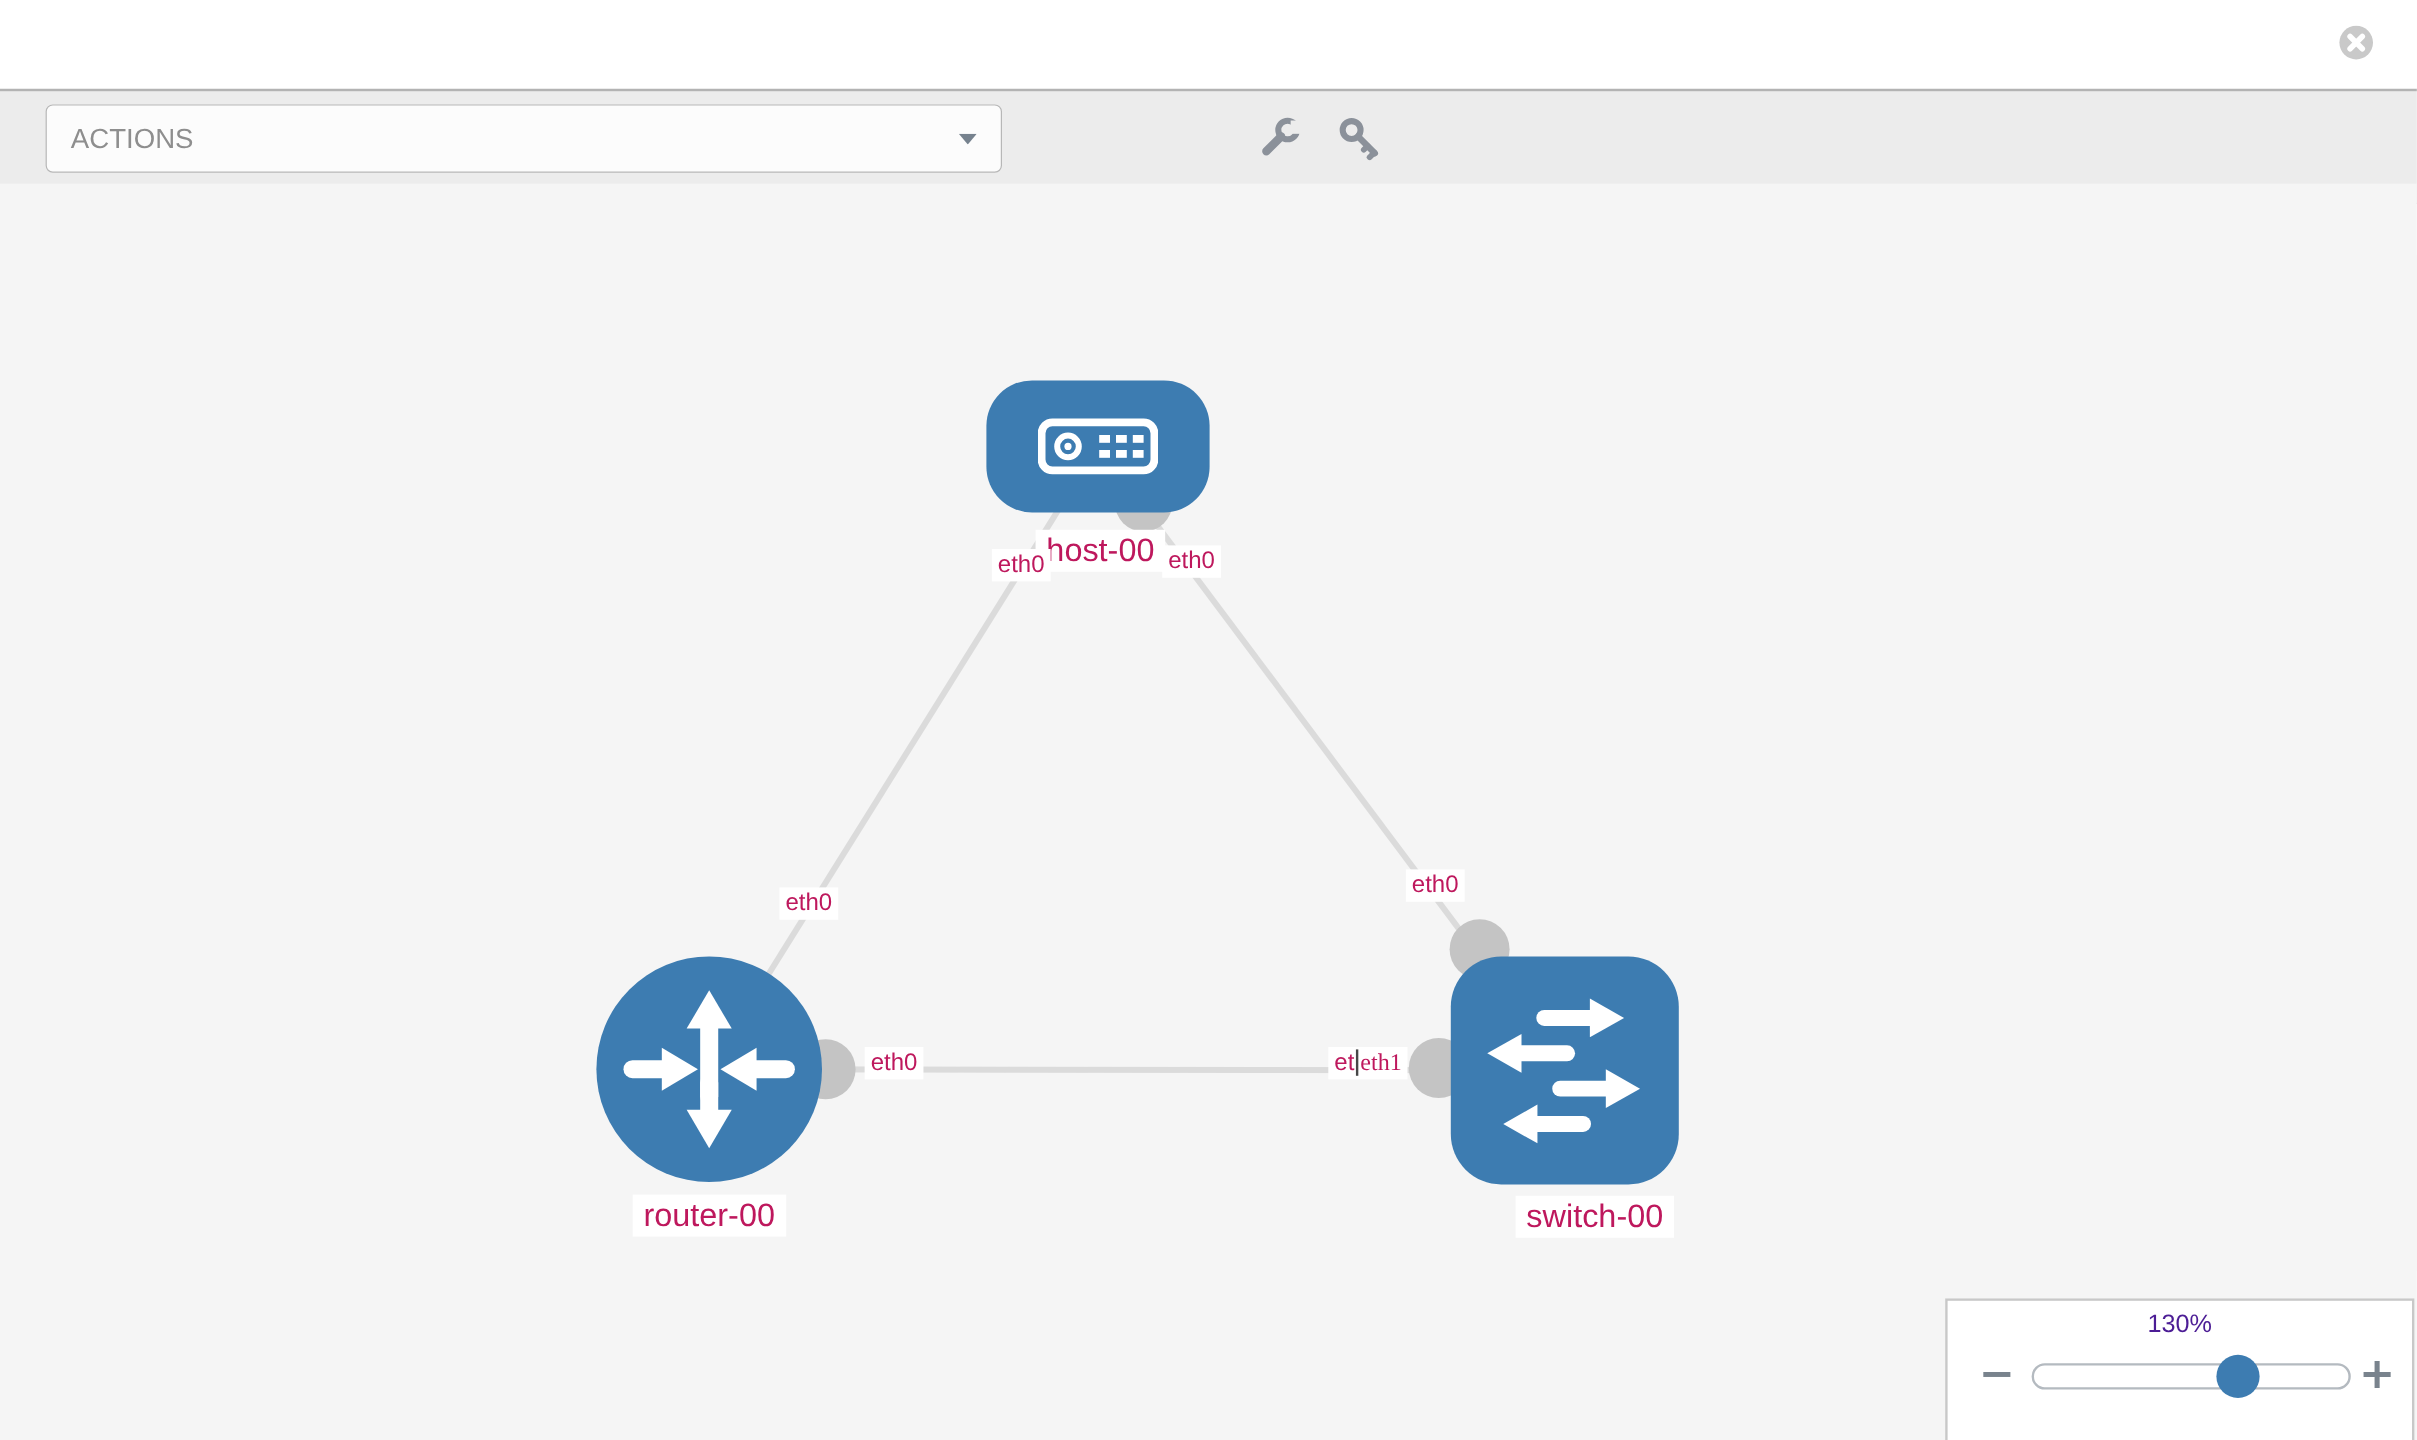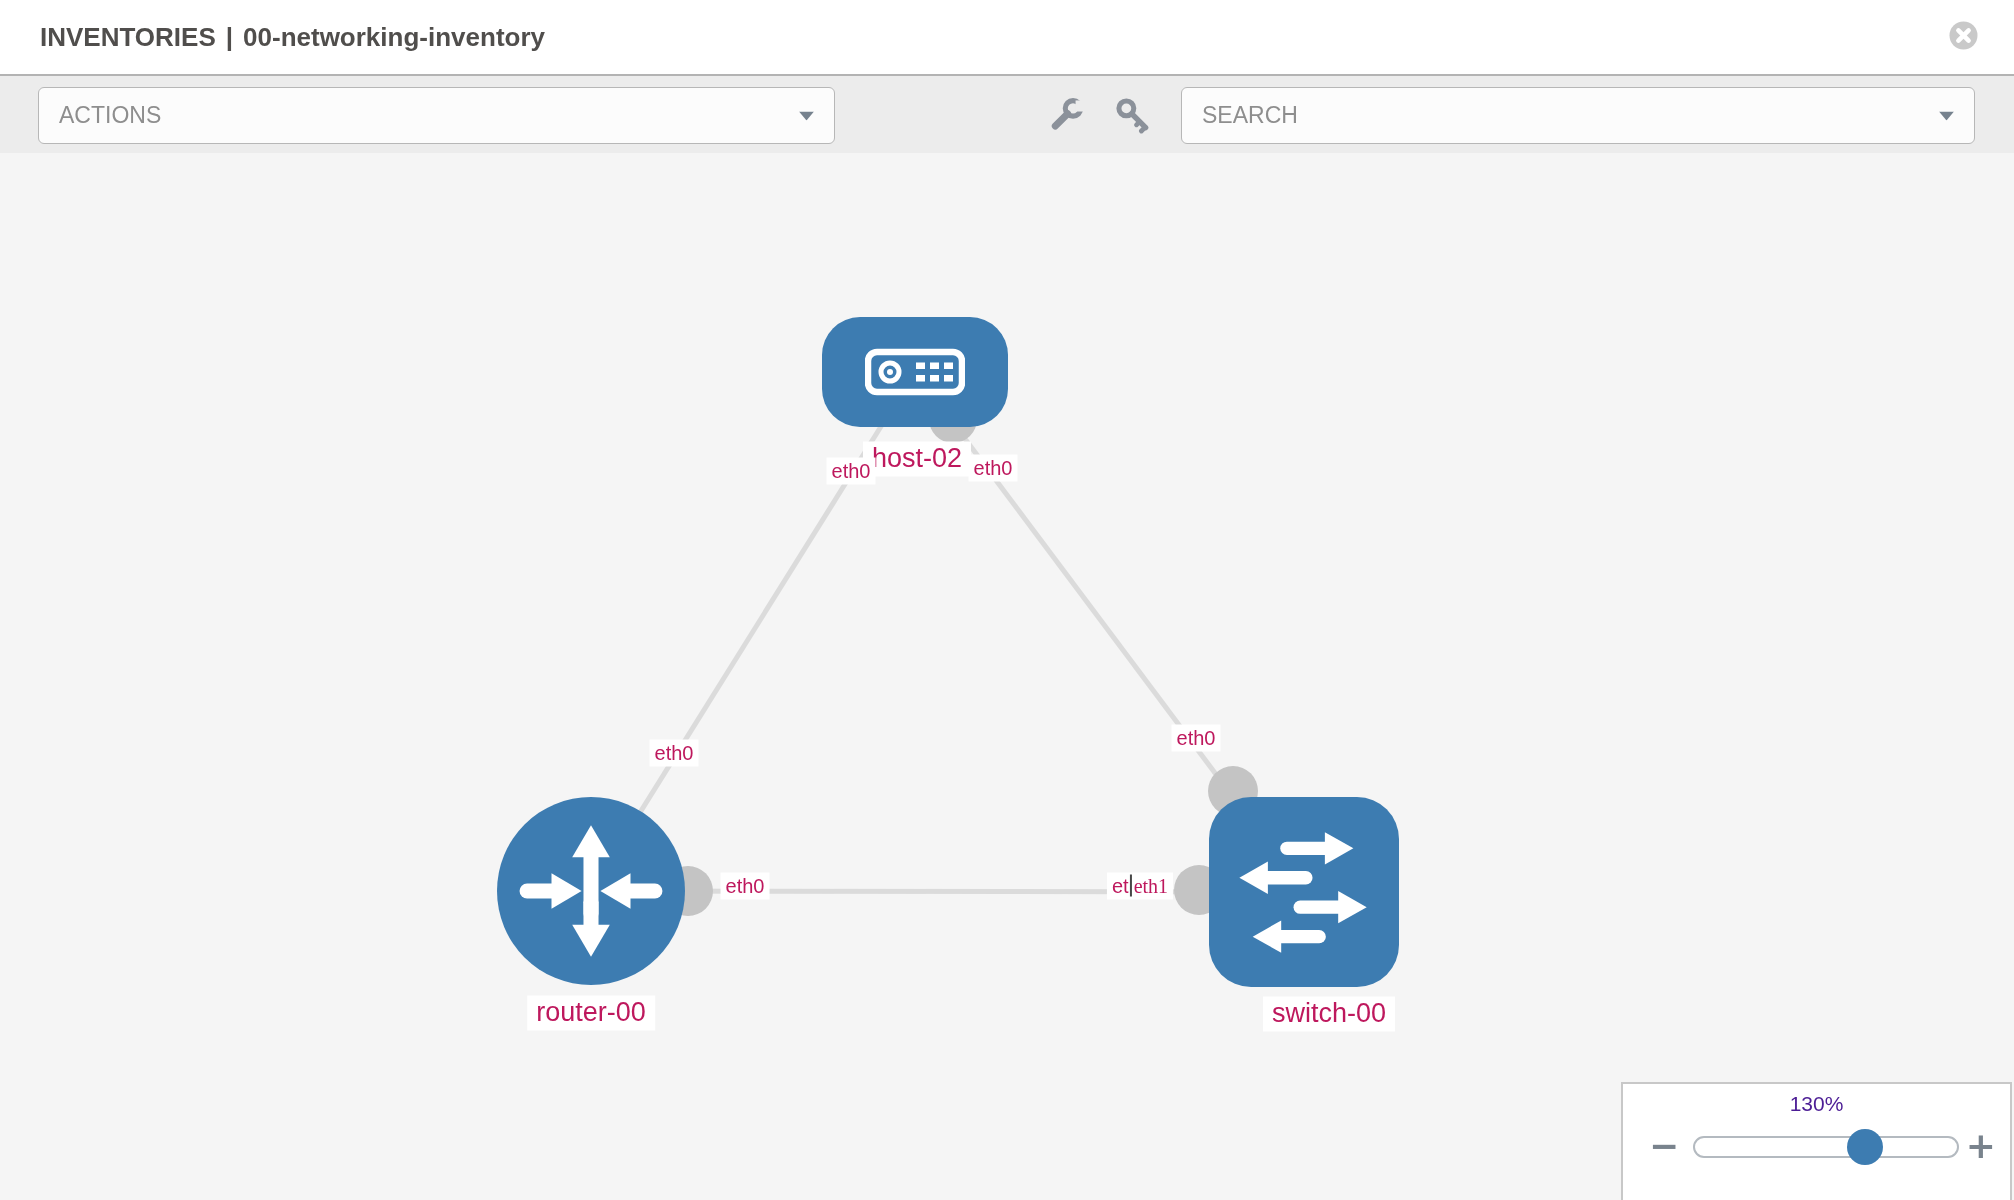--- a/index.html
+++ b/index.html
@@ -70,23 +70,20 @@
               border:2px solid #b4bac0;border-radius:12px;box-sizing:border-box;cursor:pointer;}
   .zoom-handle{position:absolute;top:50%;left:65%;width:36px;height:36px;border-radius:50%;
                background:#3d7cb1;transform:translate(-50%,-50%);cursor:grab;}
 </style>
 </head>
 <body>
 
 <div class="app">
 
   <div class="header">
-    <div class="title">
-      <span>INVENTORIES</span><span class="sep">|</span><span>00-networking-inventory</span>
-    </div>
     <button class="close-btn">
       <svg width="29" height="29" viewBox="0 0 29 29">
         <circle cx="14.5" cy="14.5" r="14" fill="#c9c9c9"></circle>
         <line x1="9.4" y1="9.4" x2="19.6" y2="19.6" stroke="#fff" stroke-width="4.6" stroke-linecap="round"></line>
         <line x1="19.6" y1="9.4" x2="9.4" y2="19.6" stroke="#fff" stroke-width="4.6" stroke-linecap="round"></line>
       </svg>
     </button>
   </div>
 
   <div class="toolbar">
@@ -108,28 +105,20 @@
     </button>
     <button class="tool-btn tool-key">
       <svg width="38" height="38" viewBox="0 0 24 24">
         <circle cx="7.8" cy="7.8" r="4.7" fill="none" stroke="#8b919a" stroke-width="3.2"></circle>
         <line x1="11.2" y1="11.2" x2="20" y2="20" stroke="#8b919a" stroke-width="3.4" stroke-linecap="round"></line>
         <line x1="16.2" y1="16.2" x2="14.2" y2="18.2" stroke="#8b919a" stroke-width="3" stroke-linecap="round"></line>
         <line x1="19.7" y1="19.7" x2="17.3" y2="22.1" stroke="#8b919a" stroke-width="3" stroke-linecap="round"></line>
       </svg>
     </button>
 
-    <div class="select select-search">
-      <span>SEARCH</span>
-      <span class="chev">
-        <svg width="15" height="9" viewBox="0 0 15 9">
-            <polygon points="0,0 15,0 7.5,9" fill="#76828e"></polygon>
-          </svg>
-      </span>
-    </div>
   </div>
 
   <div class="canvas">
 
     <svg class="net" width="2014" height="1047" viewBox="0 0 2014 1047">
       <line x1="915" y1="219" x2="591" y2="738" stroke="#dbdbdb" stroke-width="5"></line>
       <line x1="915" y1="219" x2="1304" y2="739" stroke="#dbdbdb" stroke-width="5"></line>
       <line x1="591" y1="738" x2="1304" y2="739" stroke="#dbdbdb" stroke-width="5"></line>
       <circle cx="953" cy="266" r="24" fill="#c4c4c4"></circle>
       <circle cx="688" cy="738" r="25" fill="#c4c4c4"></circle>
@@ -174,21 +163,21 @@
           <line x1="51" y1="42.5" x2="30" y2="42.5"></line>
             <polygon points="16,42.5 31,34 31,51" stroke="none"></polygon>
           <line x1="48" y1="58" x2="69" y2="58"></line>
             <polygon points="83,58 68,49.5 68,66.5" stroke="none"></polygon>
           <line x1="58" y1="73.5" x2="37" y2="73.5"></line>
             <polygon points="23,73.5 38,65 38,82" stroke="none"></polygon>
         </g>
       </svg>
     </div>
 
-    <div class="chip node-label lbl-host">host-02</div>
+    <div class="chip node-label lbl-host">host-00</div>
     <div class="chip node-label lbl-router">router-00</div>
     <div class="chip node-label lbl-switch">switch-00</div>
 
     <div class="chip if-label if-host-l">eth0</div>
     <div class="chip if-label if-rtr-top">eth0</div>
     <div class="chip if-label if-host-r">eth0</div>
     <div class="chip if-label if-sw-top">eth0</div>
     <div class="chip if-label if-rtr-h">eth0</div>
     <div class="chip if-label if-sw-h">
       <span>et</span><span class="ovl-main">eth1</span>

